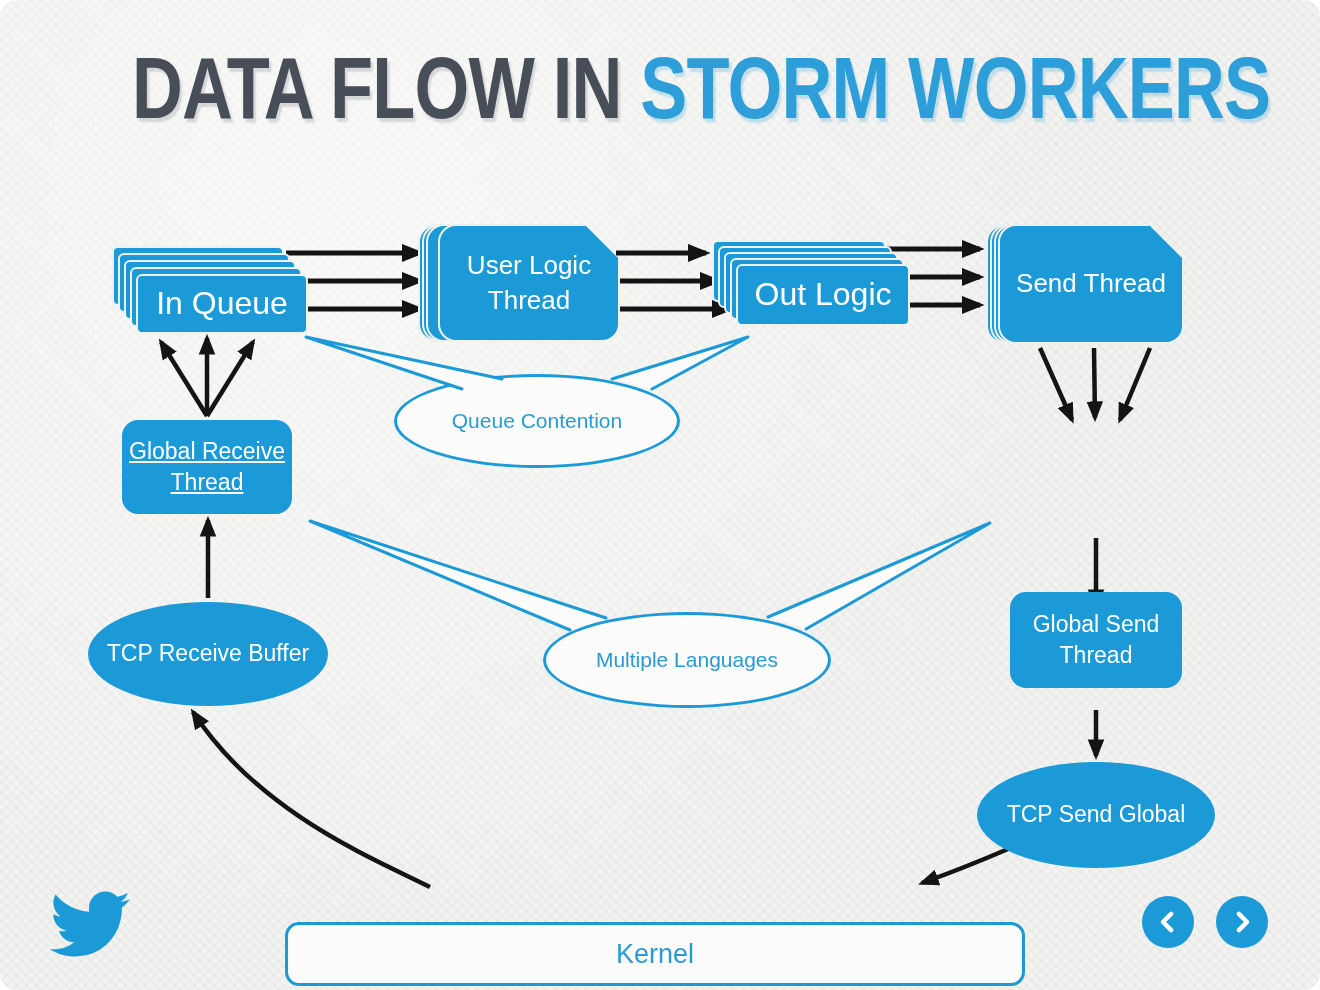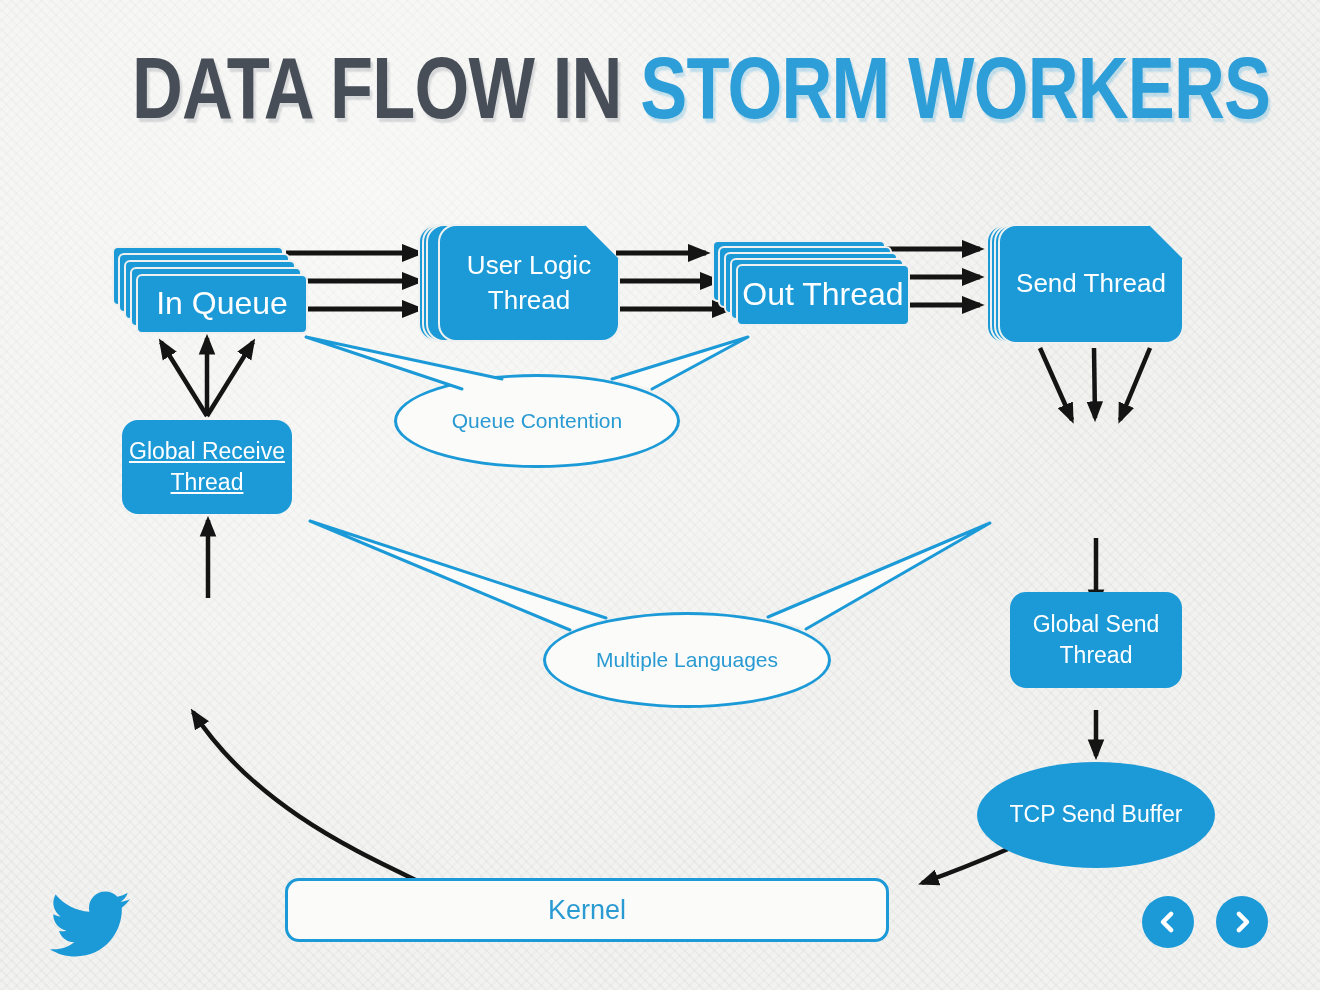--- a/index.html
+++ b/index.html
@@ -4,20 +4,21 @@
 <style>
   html,body{margin:0;padding:0;}
   body{font-family:"Liberation Sans",sans-serif;}
   #stage{
     position:relative;width:1320px;height:990px;overflow:hidden;
     background:#f2f2f0;
     background-image:
       radial-gradient(circle at 25% 20%, rgba(255,255,255,.55), transparent 60%),
       repeating-linear-gradient(45deg, rgba(110,110,110,.05) 0 2px, transparent 2px 7px),
       repeating-linear-gradient(-45deg, rgba(110,110,110,.04) 0 2px, transparent 2px 7px);
+    border-radius: 17px;
   }
   .layer{position:absolute;left:0;top:0;}
   
   h1{
     position:absolute;left:0;top:42px;width:1320px;margin:0;text-align:center;
     font-size:88px;font-weight:bold;letter-spacing:-1px;line-height:1.05;
     transform:scaleX(.8);transform-origin:50% 50%;white-space:nowrap;
   }
   .t-dark{color:#474e57;text-shadow:3px 4px 2px rgba(71,78,87,.18);}
   .t-blue{color:#2d9ed8;text-shadow:3px 4px 2px rgba(45,158,216,.25);}
@@ -127,44 +128,45 @@
 Thread</span>
     </div>
   </div>
 
   <div>
     <div class="card" style="left:712px;top:240px;width:174px;height:62px;"></div>
     <div class="card" style="left:718px;top:246px;width:174px;height:62px;"></div>
     <div class="card" style="left:724px;top:252px;width:174px;height:62px;"></div>
     <div class="card" style="left:730px;top:258px;width:174px;height:62px;"></div>
     <div class="card" style="left:736px;top:264px;width:174px;height:62px;">
-      <span class="node-label f32">Out Thread</span>
+      <span class="node-label f32">Out Logic</span>
     </div>
   </div>
 
   <div>
     <div class="card notch" style="left:986px;top:224px;width:186px;height:120px;"></div>
     <div class="card notch" style="left:990px;top:224px;width:186px;height:120px;"></div>
     <div class="card notch" style="left:994px;top:224px;width:186px;height:120px;"></div>
     <div class="card notch" style="left:998px;top:224px;width:186px;height:120px;">
       <span class="node-label f26">Send Thread</span>
     </div>
   </div>
 
   <div class="box f23" style="left:122px;top:420px;width:170px;height:94px;text-decoration:underline;">Global Receive
 Thread</div>
 
 
+  <div class="ellipse f23" style="left:88px;top:602px;width:240px;height:104px;">TCP Receive Buffer</div>
 
   <div class="box f23" style="left:1010px;top:592px;width:172px;height:96px;">Global Send
 Thread</div>
 
-  <div class="ellipse f23" style="left:977px;top:762px;width:238px;height:106px;">TCP Send Buffer</div>
+  <div class="ellipse f23" style="left:977px;top:762px;width:238px;height:106px;">TCP Send Global</div>
 
-  <div class="kernel" style="left:285px;top:878px;width:604px;height:64px;">Kernel</div>
+  <div class="kernel" style="left:285px;top:922px;width:740px;height:64px;">Kernel</div>
 
   <div class="callout" style="left:543px;top:612px;width:288px;height:96px;">Multiple Languages</div>
 
   <div class="callout" style="left:394px;top:374px;width:286px;height:94px;">Queue Contention</div>
 
   <svg class="layer" width="1320" height="990" viewBox="0 0 1320 990" style="pointer-events:none;">
     <g fill="#fbfbfa" stroke="#1b9ad7" stroke-width="3" stroke-linejoin="round" stroke-linecap="round">
       <path d="M 462 389 L 306 337 L 502 379"></path>
       <path d="M 612 379 L 748 337 L 652 389"></path>
       <path d="M 570 630 L 310 521 L 606 618"></path>

